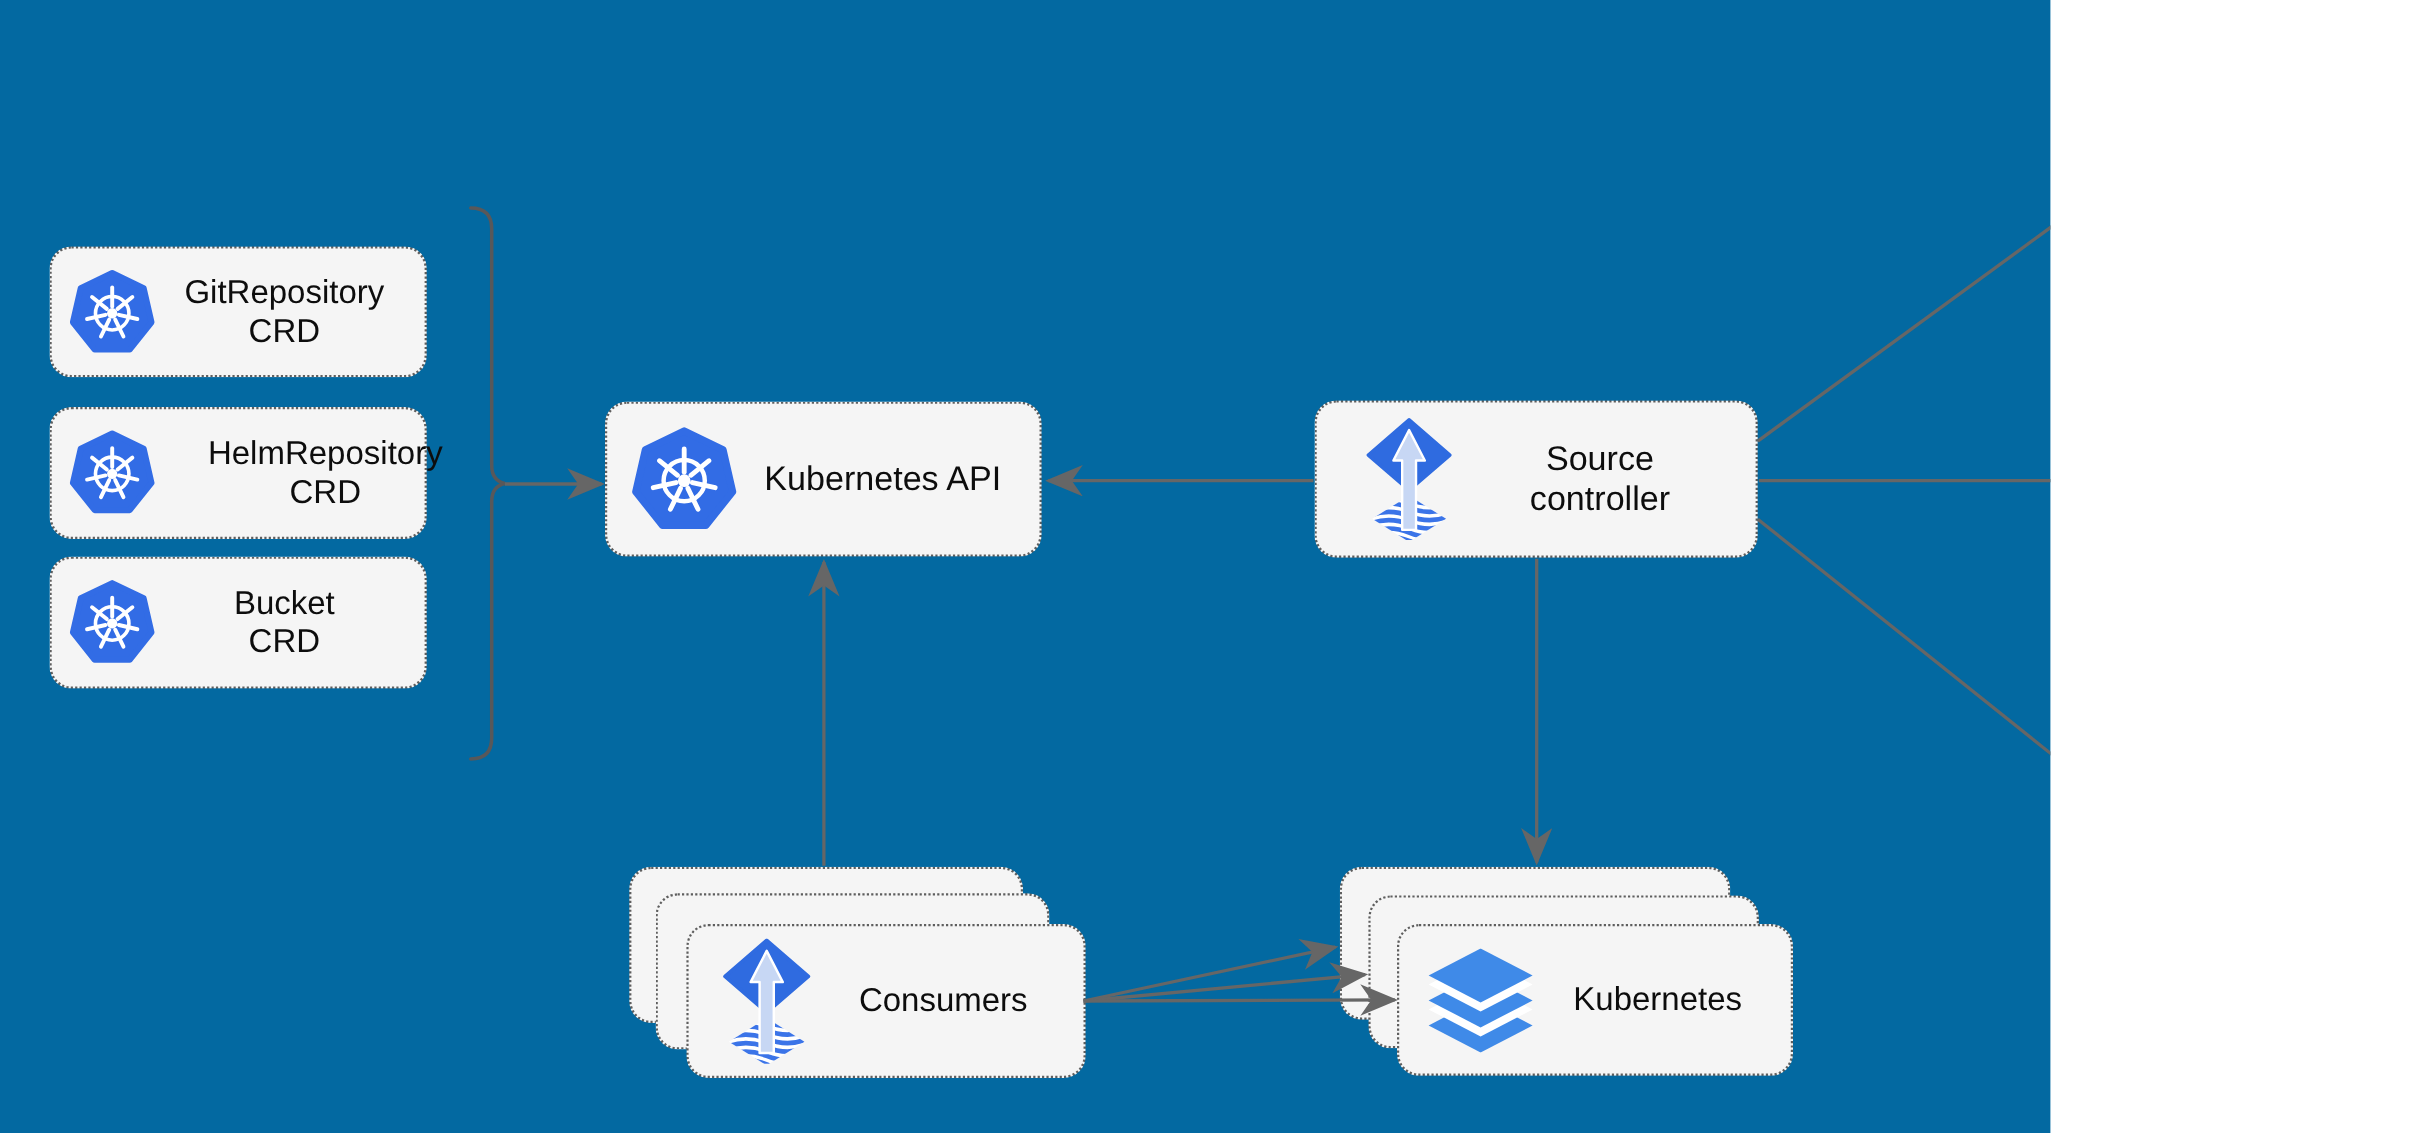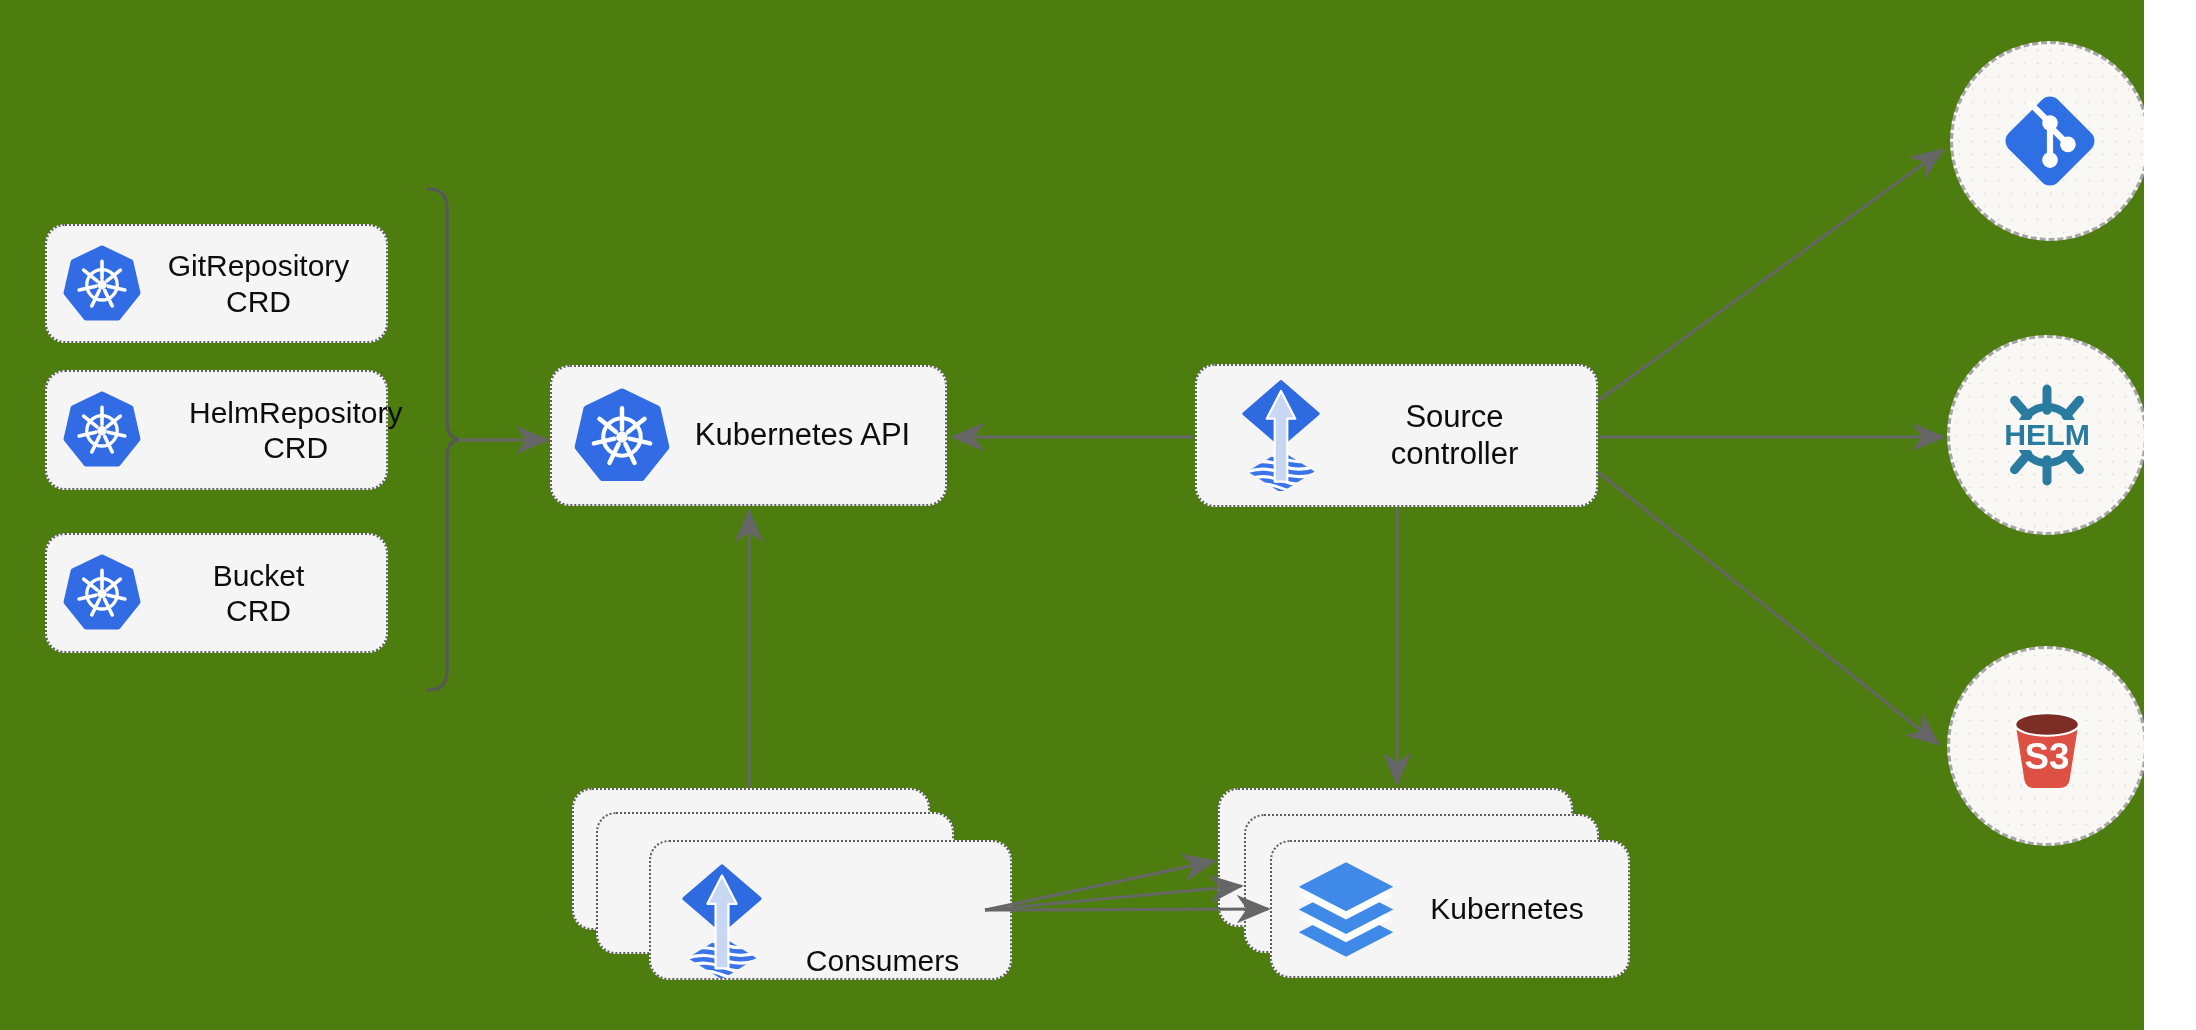--- a/index.html
+++ b/index.html
@@ -1,16 +1,16 @@
 <!DOCTYPE html>
 <html><head>
 <meta charset="utf-8">
 <style>
   html,body{margin:0;padding:0;background:#ffffff;}
-  #canvas{position:relative;width:2144px;height:1030px;background:#4d7c0f;overflow:hidden;
+  #canvas{position:relative;width:1864px;height:1030px;background:#0369a1;overflow:hidden;
           font-family:"Liberation Sans","DejaVu Sans",sans-serif;color:#0d0d0d;}
   .node{position:absolute;background:#f5f5f5;border:2.5px dotted #5e5e5e;border-radius:20px;
         display:flex;align-items:center;box-sizing:border-box;}
   .node .icon-wrap{flex:0 0 auto;display:flex;align-items:center;justify-content:center;}
   .node .node-label{flex:1 1 auto;text-align:center;font-size:30px;line-height:1.17;
         padding-right:10px;white-space:nowrap;}
   .stack-ghost{position:absolute;background:#f5f5f5;border:2.5px dotted #5e5e5e;border-radius:20px;
         box-sizing:border-box;}
   .ext-circle{position:absolute;width:200px;height:200px;border-radius:50%;
         border:3px dashed #a6a6a6;box-sizing:border-box;
@@ -116,21 +116,21 @@
       <svg width="78" height="78" viewBox="0 0 100 100">
           <use href="#k8s-icon-def"></use>
         </svg>
     </div>
     <div class="node-label two-line">
       <span>HelmRepository</span>
       <span>CRD</span>
     </div>
   </div>
 
-  <div class="node" style="left:45px;top:533px;width:343px;height:120px;padding-left:16px;">
+  <div class="node" style="left:45px;top:506px;width:343px;height:120px;padding-left:16px;">
     <div class="icon-wrap">
       <svg width="78" height="78" viewBox="0 0 100 100">
           <use href="#k8s-icon-def"></use>
         </svg>
     </div>
     <div class="node-label two-line">
       <span>Bucket</span>
       <span>CRD</span>
     </div>
   </div>
@@ -151,21 +151,21 @@
         </svg>
     </div>
     <div class="node-label two-line" style="font-size:31px;">
       <span>Source</span>
       <span>controller</span>
     </div>
   </div>
 
   <div class="stack-ghost" style="left:572px;top:788px;width:358px;height:142px;"></div>
   <div class="stack-ghost" style="left:596px;top:812px;width:358px;height:142px;"></div>
-  <div class="node" style="left:649px;top:840px;width:363px;height:140px;padding-left:28px;align-items:flex-end;">
+  <div class="node" style="left:624px;top:840px;width:363px;height:140px;padding-left:28px;">
     <div class="icon-wrap">
       <svg width="86" height="114" viewBox="0 0 100 132">
           <use href="#flux-icon-def"></use>
         </svg>
     </div>
     <div class="node-label">Consumers</div>
   </div>
 
   <div class="stack-ghost" style="left:1218px;top:788px;width:355px;height:139px;"></div>
   <div class="stack-ghost" style="left:1244px;top:814px;width:355px;height:139px;"></div>

